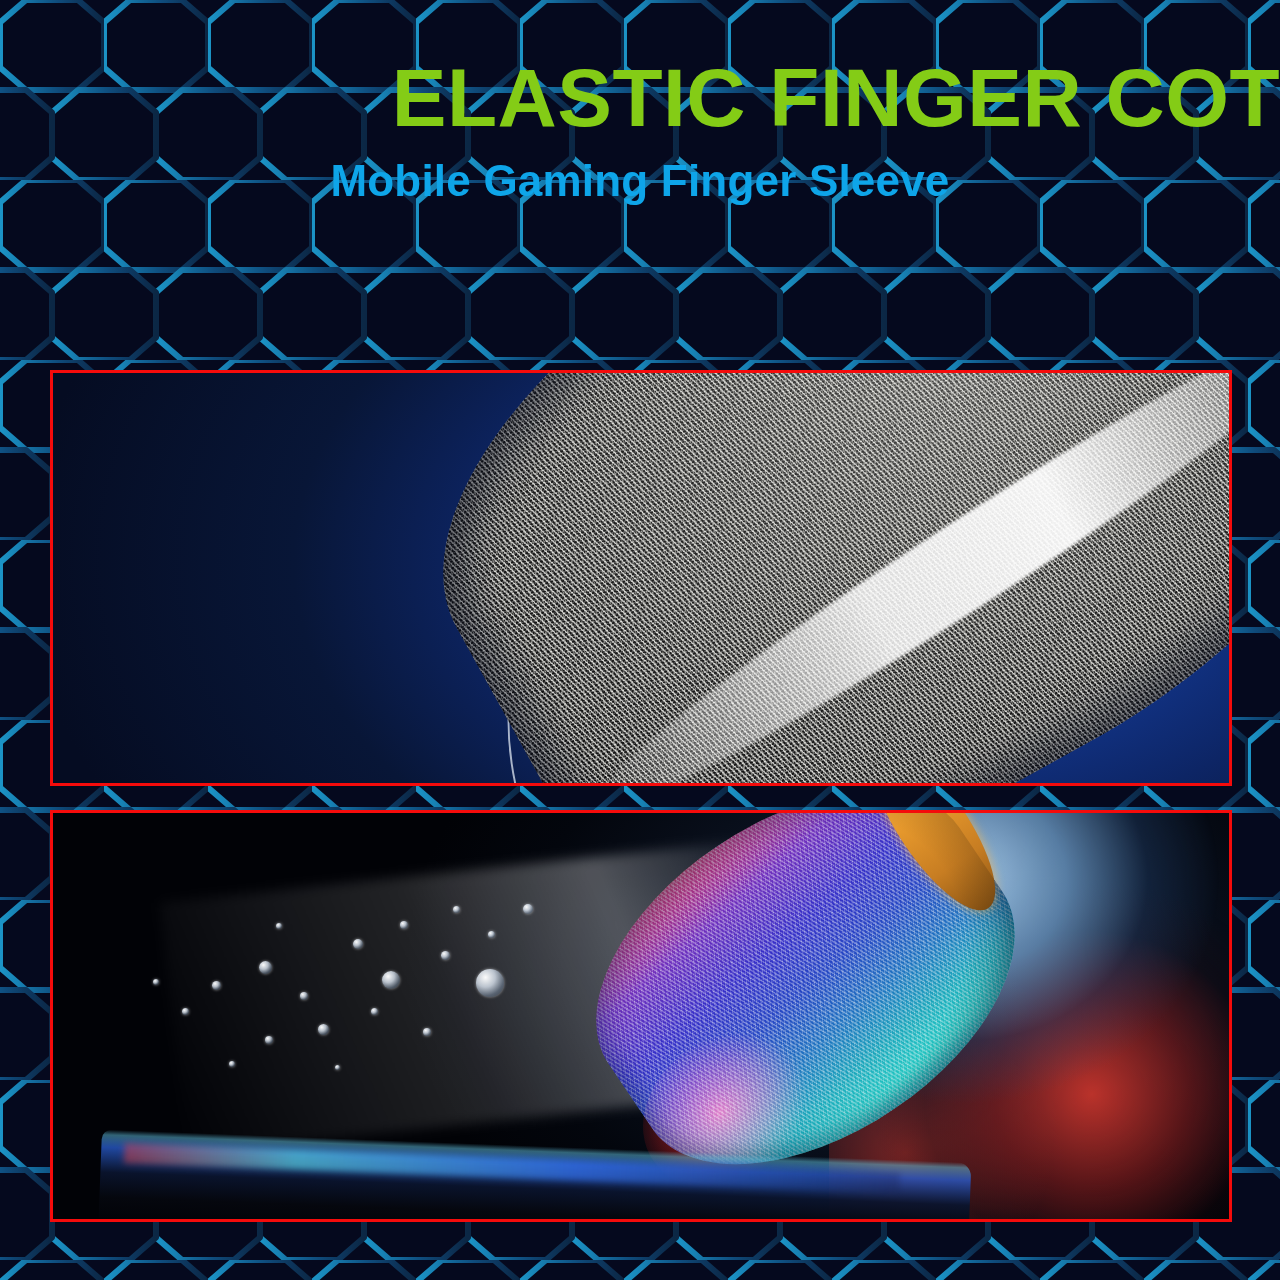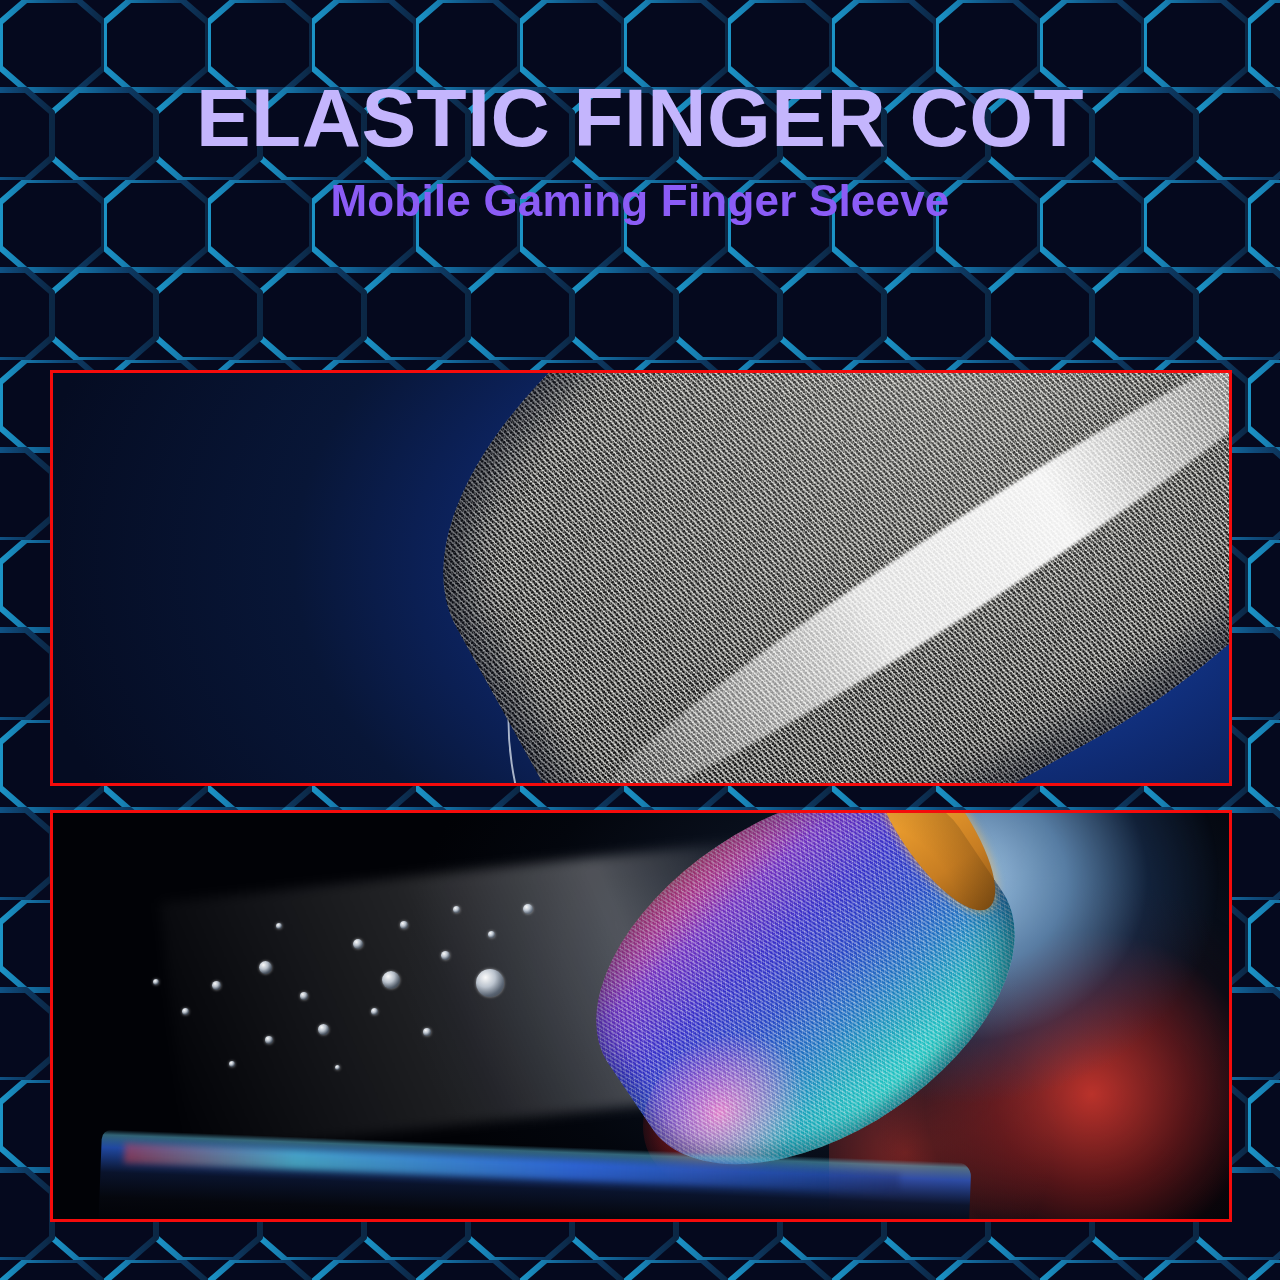--- a/index.html
+++ b/index.html
@@ -28,34 +28,35 @@
 
   
   .header {
     position:absolute;
     top:0; left:0; width:1280px;
     z-index:5;
     text-align:center;
     pointer-events:none;
   }
   .main-title {
-    margin-top:78px;
+    margin-top:58px;
     font-size:82px;
     line-height:0.98;
     font-weight:bold;
     letter-spacing:0.5px;
-    color:#c4b5fd;
+    color:#84cc16;
     font-family:"Liberation Sans", sans-serif;
     white-space:nowrap;
+    text-align:right;
   }
   .sub-title {
     margin-top:18px;
     font-size:44px;
     font-weight:bold;
-    color:#8b5cf6;
+    color:#0ea5e9;
     letter-spacing:0.2px;
     white-space:nowrap;
   }
 
   
   .panel {
     position:absolute;
     left:50px;
     width:1182px;
     border:3px solid #f50b0b;

